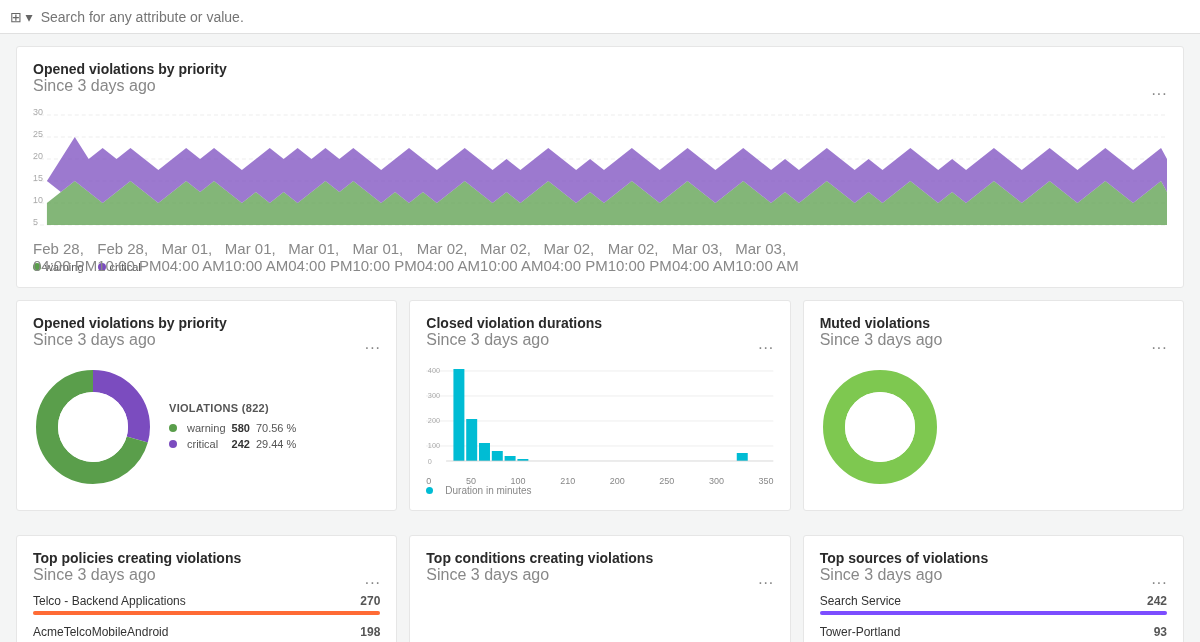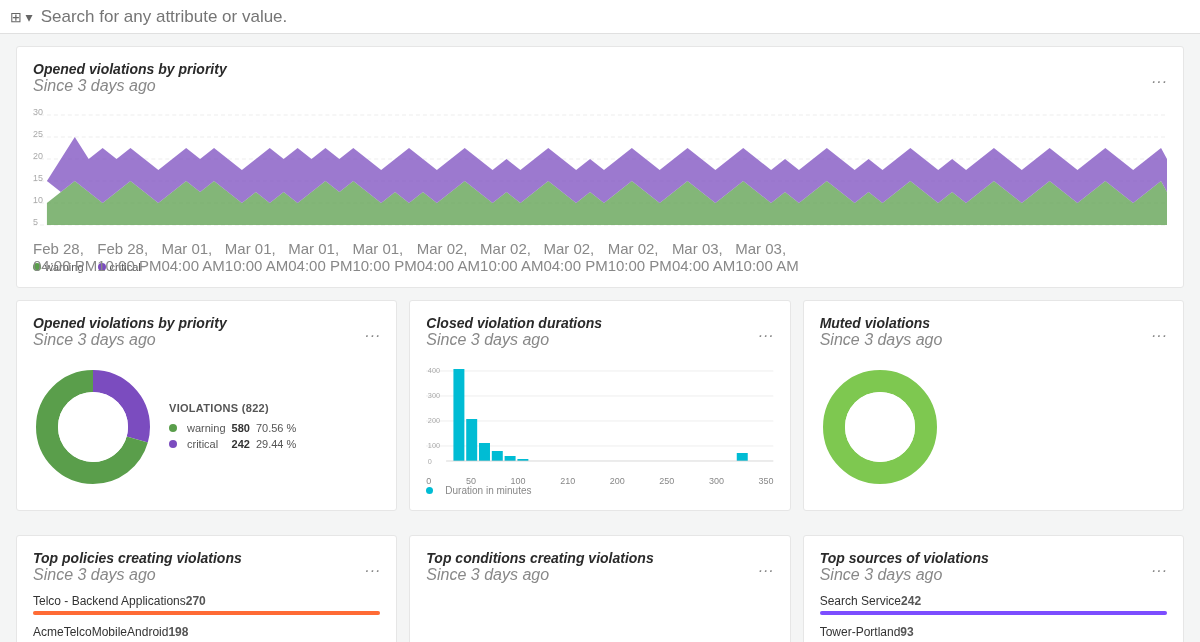--- a/index.html
+++ b/index.html
@@ -11,40 +11,39 @@
       border-bottom: 1px solid #e0e0e0;
       display: flex;
       align-items: center;
       padding: 0 10px;
       gap: 8px;
     }
     .filter-icon { color: #666; font-size: 14px; cursor: pointer; }
     .search-input {
       border: none;
       outline: none;
-      font-size: 17px;
+      font-size: 14px;
       color: #999;
       flex: 1;
     }
 
     .main-content { padding: 12px 16px; }
 
     .card {
       background: #fff;
       border: 1px solid #e6e6e6;
       border-radius: 3px;
       padding: 14px 16px;
       margin-bottom: 12px;
     }
     .card-header {
       display: flex;
       justify-content: space-between;
-      align-items: center;
+      align-items: flex-end;
       margin-bottom: 2px;
-      font-style: italic;
     }
     .card-title { font-size: 14px; font-weight: 600; color: #2a2a2a; }
     .card-subtitle { font-size: 16px; color: #888; margin-bottom: 8px; }
     .more-btn { color: #888; font-size: 16px; cursor: pointer; }
 
     
     .chart-container { position: relative; height: 150px; width: 100%; }
     .chart-svg { width: 100%; height: 130px; }
     .chart-x-labels {
       display: flex;
@@ -72,21 +71,21 @@
 
     
     .bar-chart-area { height: 120px; position: relative; margin: 4px 0; }
     .bar-chart-svg { width: 100%; height: 110px; }
     .bar-chart-xlabel { display: flex; justify-content: space-between; font-size: 9px; color: #888; margin-top: 2px; }
     .bar-duration-label { font-size: 10px; color: #888; margin-top: 4px; display: flex; align-items: center; gap: 12px; }
     .cyan-dot { width: 7px; height: 7px; background: #00bcd4; border-radius: 50%; }
 
     
     .list-item { margin-bottom: 10px; }
-    .list-item-header { display: flex; margin-bottom: 3px; font-size: 12px; }
+    .list-item-header { display: flex; justify-content: space-between; margin-bottom: 3px; font-size: 12px; }
     .list-item-name { color: #333; }
     .list-item-count { color: #555; font-weight: 600; }
     .progress-bar-bg { height: 4px; background: #e8e8e8; border-radius: 2px; }
     .progress-bar-fill { height: 4px; border-radius: 2px; }
 
     .green-fill { background: #4caf50; }
     .orange-fill { background: #ff6b35; }
     .purple-fill { background: #7c4dff; }
   </style>
 </head>

